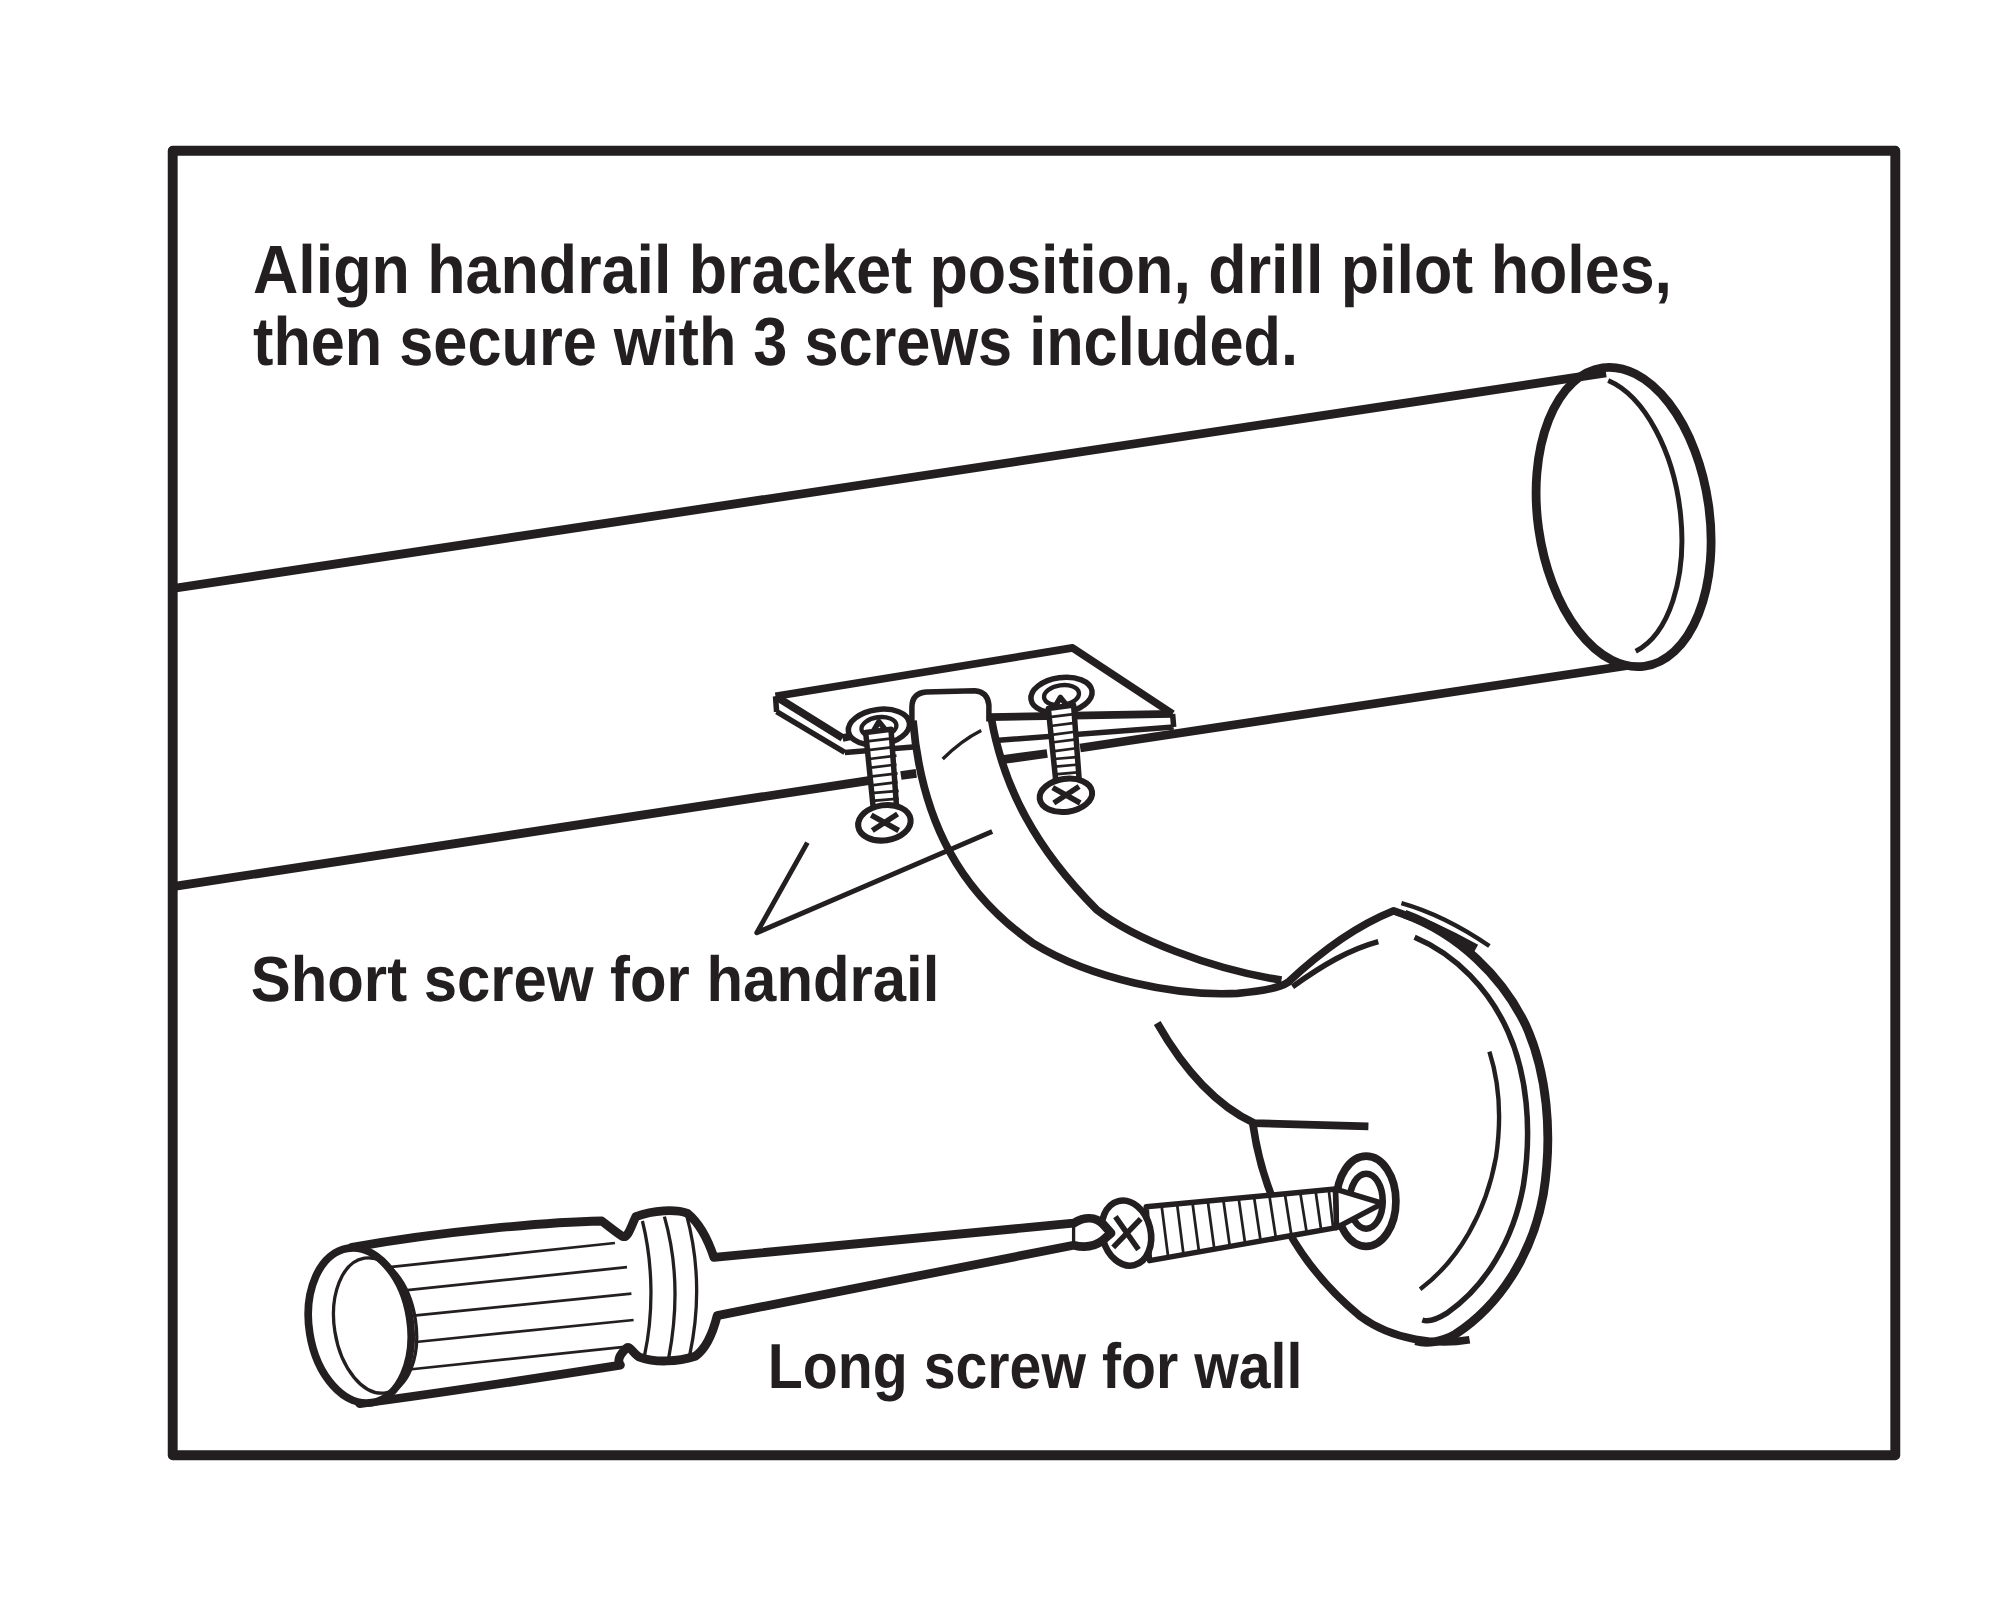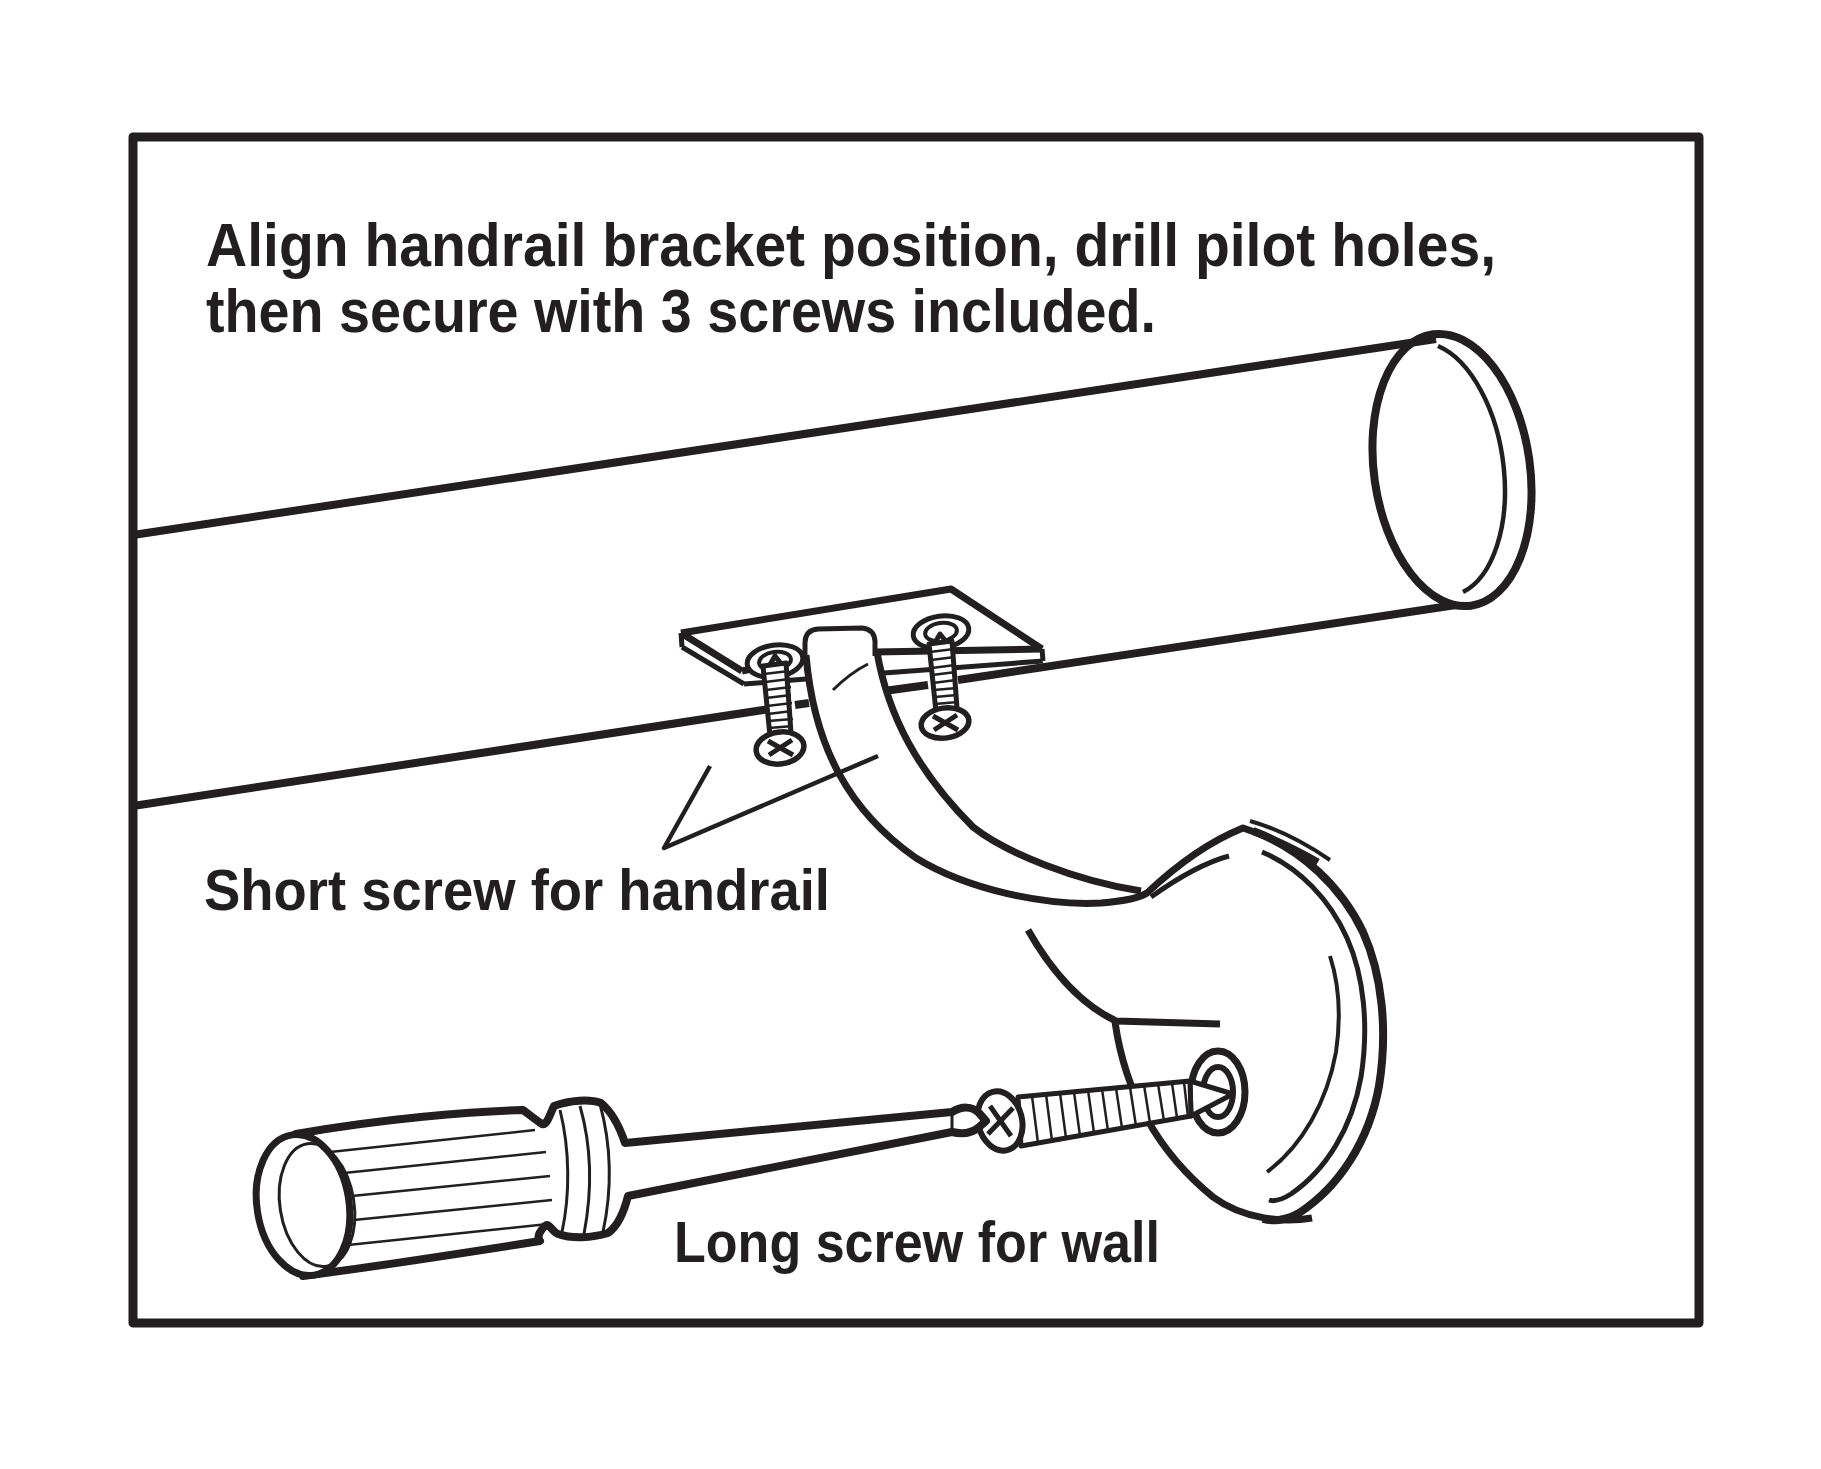--- a/index.html
+++ b/index.html
@@ -3,20 +3,21 @@
 <meta charset="utf-8">
 <style>
   :root { --ink:#231f20; --background:#ffffff; }
   * { box-sizing:border-box; }
   html,body { margin:0; padding:0; background:var(--background); }
   .canvas {
     width:1821px; height:1469px;
     background:var(--background);
     position:relative;
     font-family:"Liberation Sans","DejaVu Sans",sans-serif;
+    padding-left:24px;
   }
   svg { display:block; }
   .ln { fill:none; stroke:var(--ink); stroke-linecap:butt; stroke-linejoin:round; }
   .fw { fill:var(--background); stroke:var(--ink); stroke-linejoin:round; }
   .txt {
     fill:var(--ink); stroke:none;
     font-family:"Liberation Sans","DejaVu Sans",sans-serif;
     font-weight:700;
   }
 </style>

